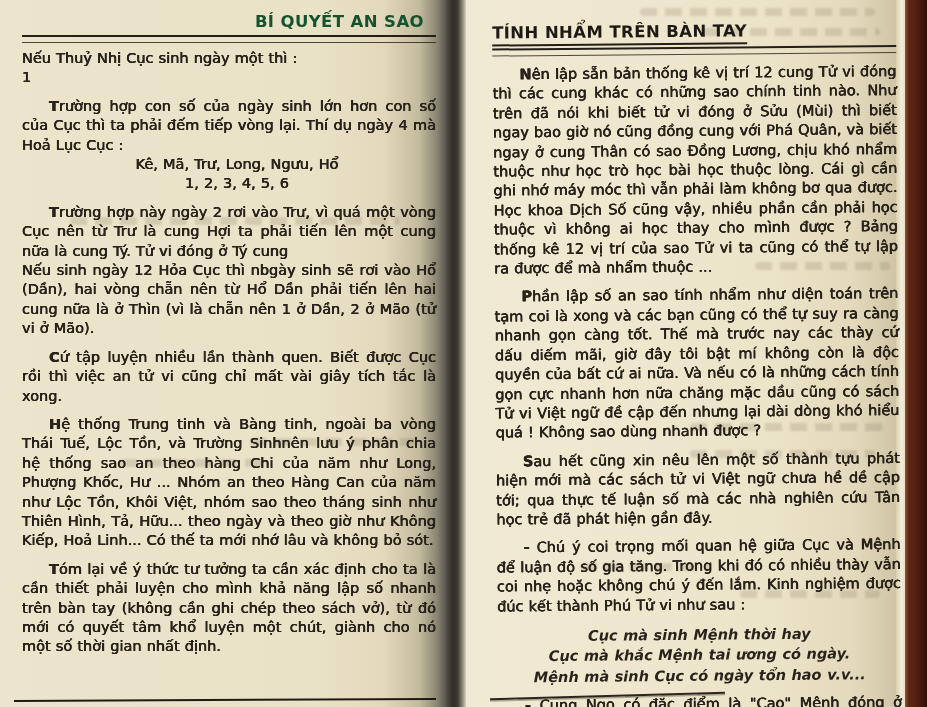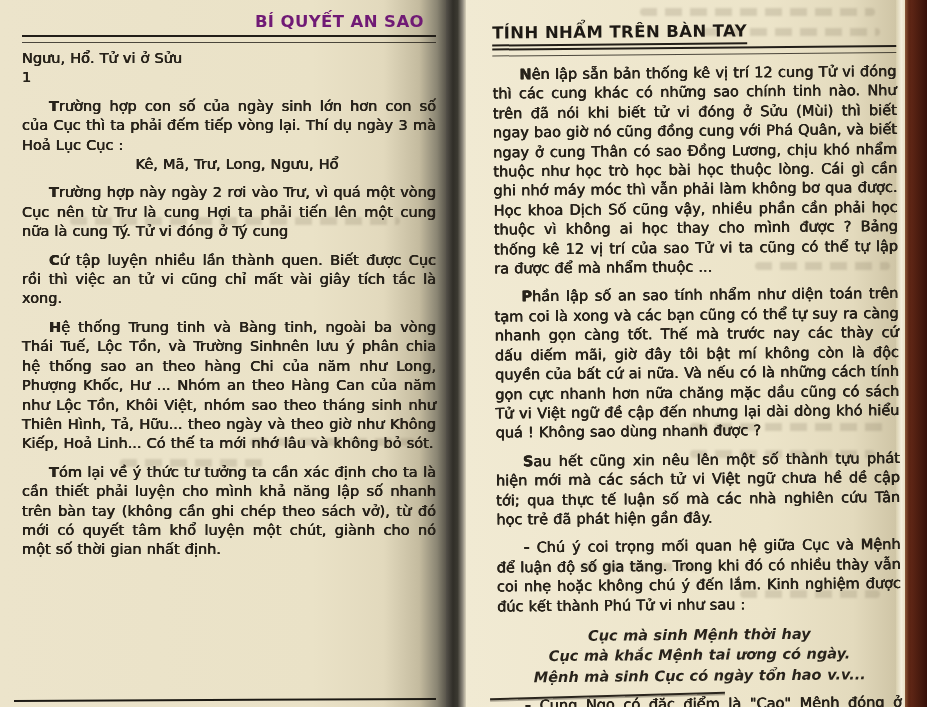--- a/index.html
+++ b/index.html
@@ -28,21 +28,21 @@
   .edge-right{
     position:absolute;left:905px;top:0;width:22px;height:707px;
     background:linear-gradient(to right,#8a5638 0%,#61281674 18%,#5d2515 30%,#471a0e 70%,#370f08 100%);
     background-color:#53200f;
   }
   
   .content-l{position:absolute;left:22px;top:12px;width:414px;}
   .content-r{position:absolute;left:492px;top:20px;width:404px;transform:rotate(-0.5deg);transform-origin:top right;}
   .hdr-l{
     text-align:right;padding-right:12px;
-    font-weight:bold;font-size:16.5px;letter-spacing:.4px;color:#701a75;
+    font-weight:bold;font-size:16.5px;letter-spacing:.4px;color:#14532d;
   }
   .hdr-r{
     text-align:left;font-weight:bold;font-size:16.5px;letter-spacing:.4px;color:#1d1914;
   }
   .hdr-r .u{border-bottom:2px solid #221e18;padding-bottom:2px;}
   .rule{height:5px;border-top:2.6px solid #221e18;border-bottom:1.3px solid rgba(34,30,24,.8);margin-top:4px;margin-bottom:6px;}
   .rule.r{margin-top:6px;}
   
   .para{
     margin:0;text-align:justify;font-size:14.5px;line-height:19.4px;color:#28231b;
@@ -103,25 +103,27 @@
   <div class="ghost"></div>
   <div class="ghost"></div>
   <div class="ghost"></div>
   <div class="ghost"></div>
   <div class="ghost"></div>
 
   <div class="content-l">
     <div class="hdr-l">BÍ QUYẾT AN SAO</div>
     <div class="rule"></div>
     <div>
-        <p class="para plain">Ngưu, Hổ. Tử vi ở Sửu</p>
+        <p class="para plain">Nếu Thuỷ Nhị Cục sinh ngày một thì :</p>
         <p class="para plain">1</p>
-        <p class="para indent gap">Trường hợp con số của ngày sinh lớn hơn con số của Cục thì ta phải đếm tiếp vòng lại. Thí dụ ngày 3 mà Hoả Lục Cục :</p>
+        <p class="para indent gap">Trường hợp con số của ngày sinh lớn hơn con số của Cục thì ta phải đếm tiếp vòng lại. Thí dụ ngày 4 mà Hoả Lục Cục :</p>
         <p class="para list">Kê, Mã, Trư, Long, Ngưu, Hổ</p>
+        <p class="para list">1, 2, 3, 4, 5, 6</p>
         <p class="para indent gap">Trường hợp này ngày 2 rơi vào Trư, vì quá một vòng Cục nên từ Trư là cung Hợi ta phải tiến lên một cung nữa là cung Tý. Tử vi đóng ở Tý cung</p>
+        <p class="para plain">Nếu sinh ngày 12 Hỏa Cục thì nbgày sinh sẽ rơi vào Hổ (Dần), hai vòng chẵn nên từ Hổ Dần phải tiến lên hai cung nữa là ở Thìn (vì là chẵn nên 1 ở Dần, 2 ở Mão (tử vi ở Mão).</p>
         <p class="para indent gap">Cứ tập luyện nhiều lần thành quen. Biết được Cục rồi thì việc an tử vi cũng chỉ mất vài giây tích tắc là xong.</p>
         <p class="para indent gap">Hệ thống Trung tinh và Bàng tinh, ngoài ba vòng Thái Tuế, Lộc Tồn, và Trường Sinhnên lưu ý phân chia hệ thống sao an theo hàng Chi của năm như Long, Phượng Khốc, Hư ... Nhóm an theo Hàng Can của năm như Lộc Tồn, Khôi Việt, nhóm sao theo tháng sinh như Thiên Hình, Tả, Hữu... theo ngày và theo giờ như Không Kiếp, Hoả Linh... Có thế ta mới nhớ lâu và không bỏ sót.</p>
         <p class="para indent gap">Tóm lại về ý thức tư tưởng ta cần xác định cho ta là cần thiết phải luyện cho mình khả năng lập số nhanh trên bàn tay (không cần ghi chép theo sách vở), từ đó mới có quyết tâm khổ luyện một chút, giành cho nó một số thời gian nhất định.</p>
       </div>
   </div>
 
   <div class="content-r">
     <div class="hdr-r"><span class="u">TÍNH NHẨM TRÊN BÀN TAY</span></div>
     <div class="rule r"></div>
     <div>

